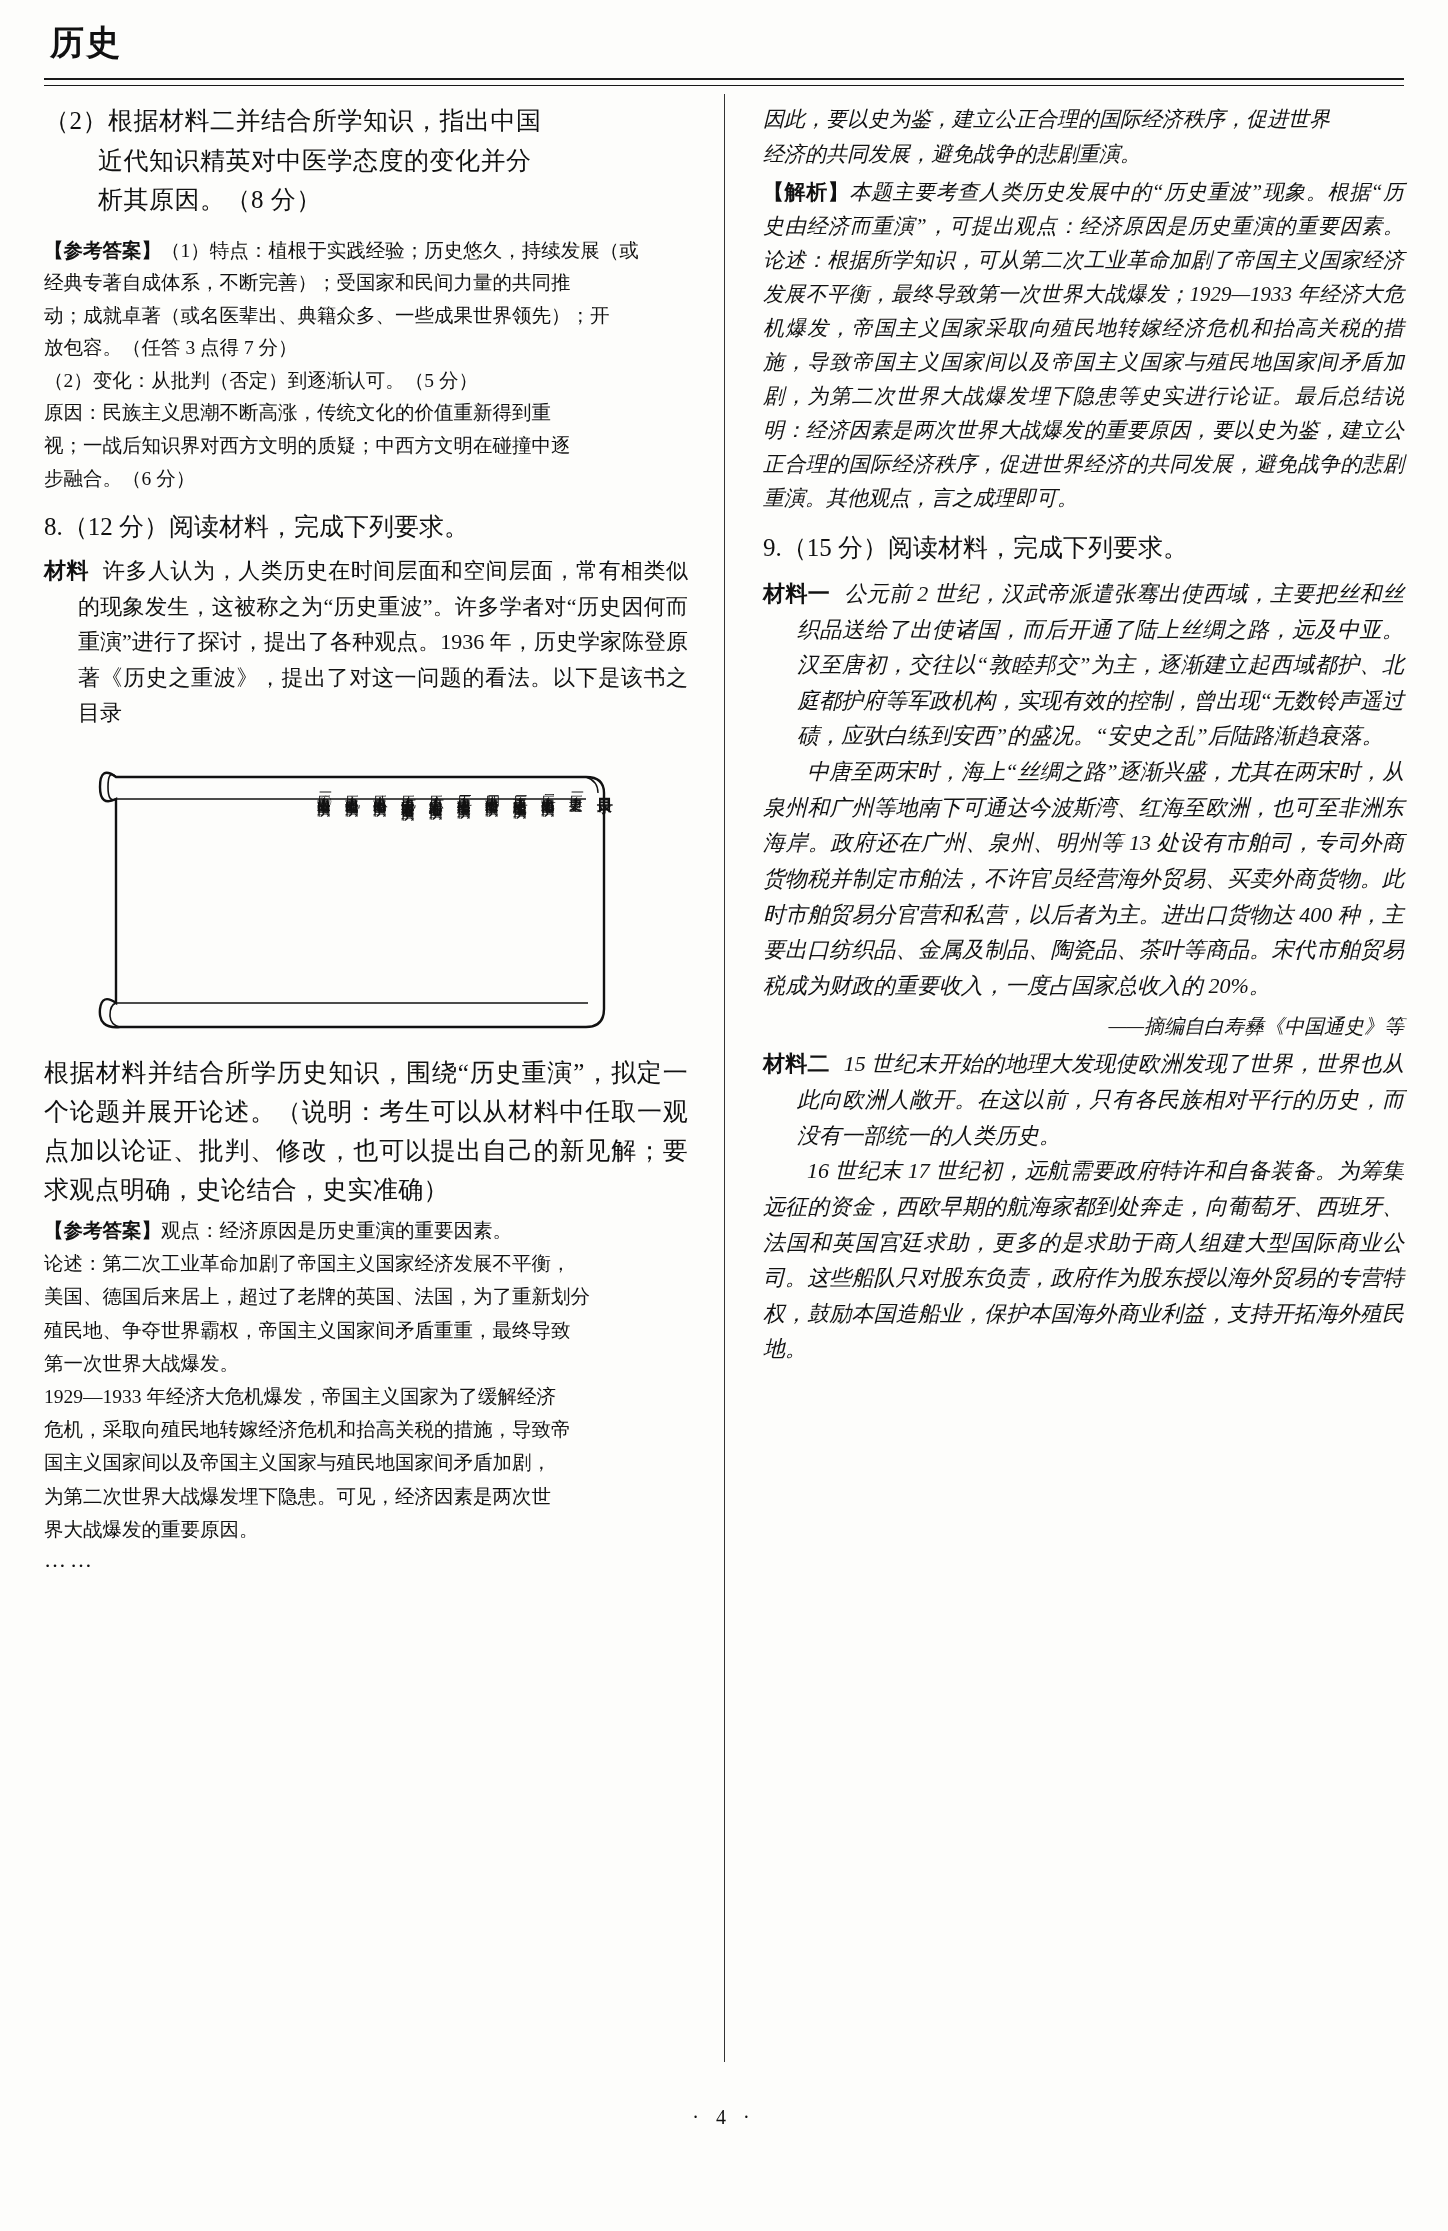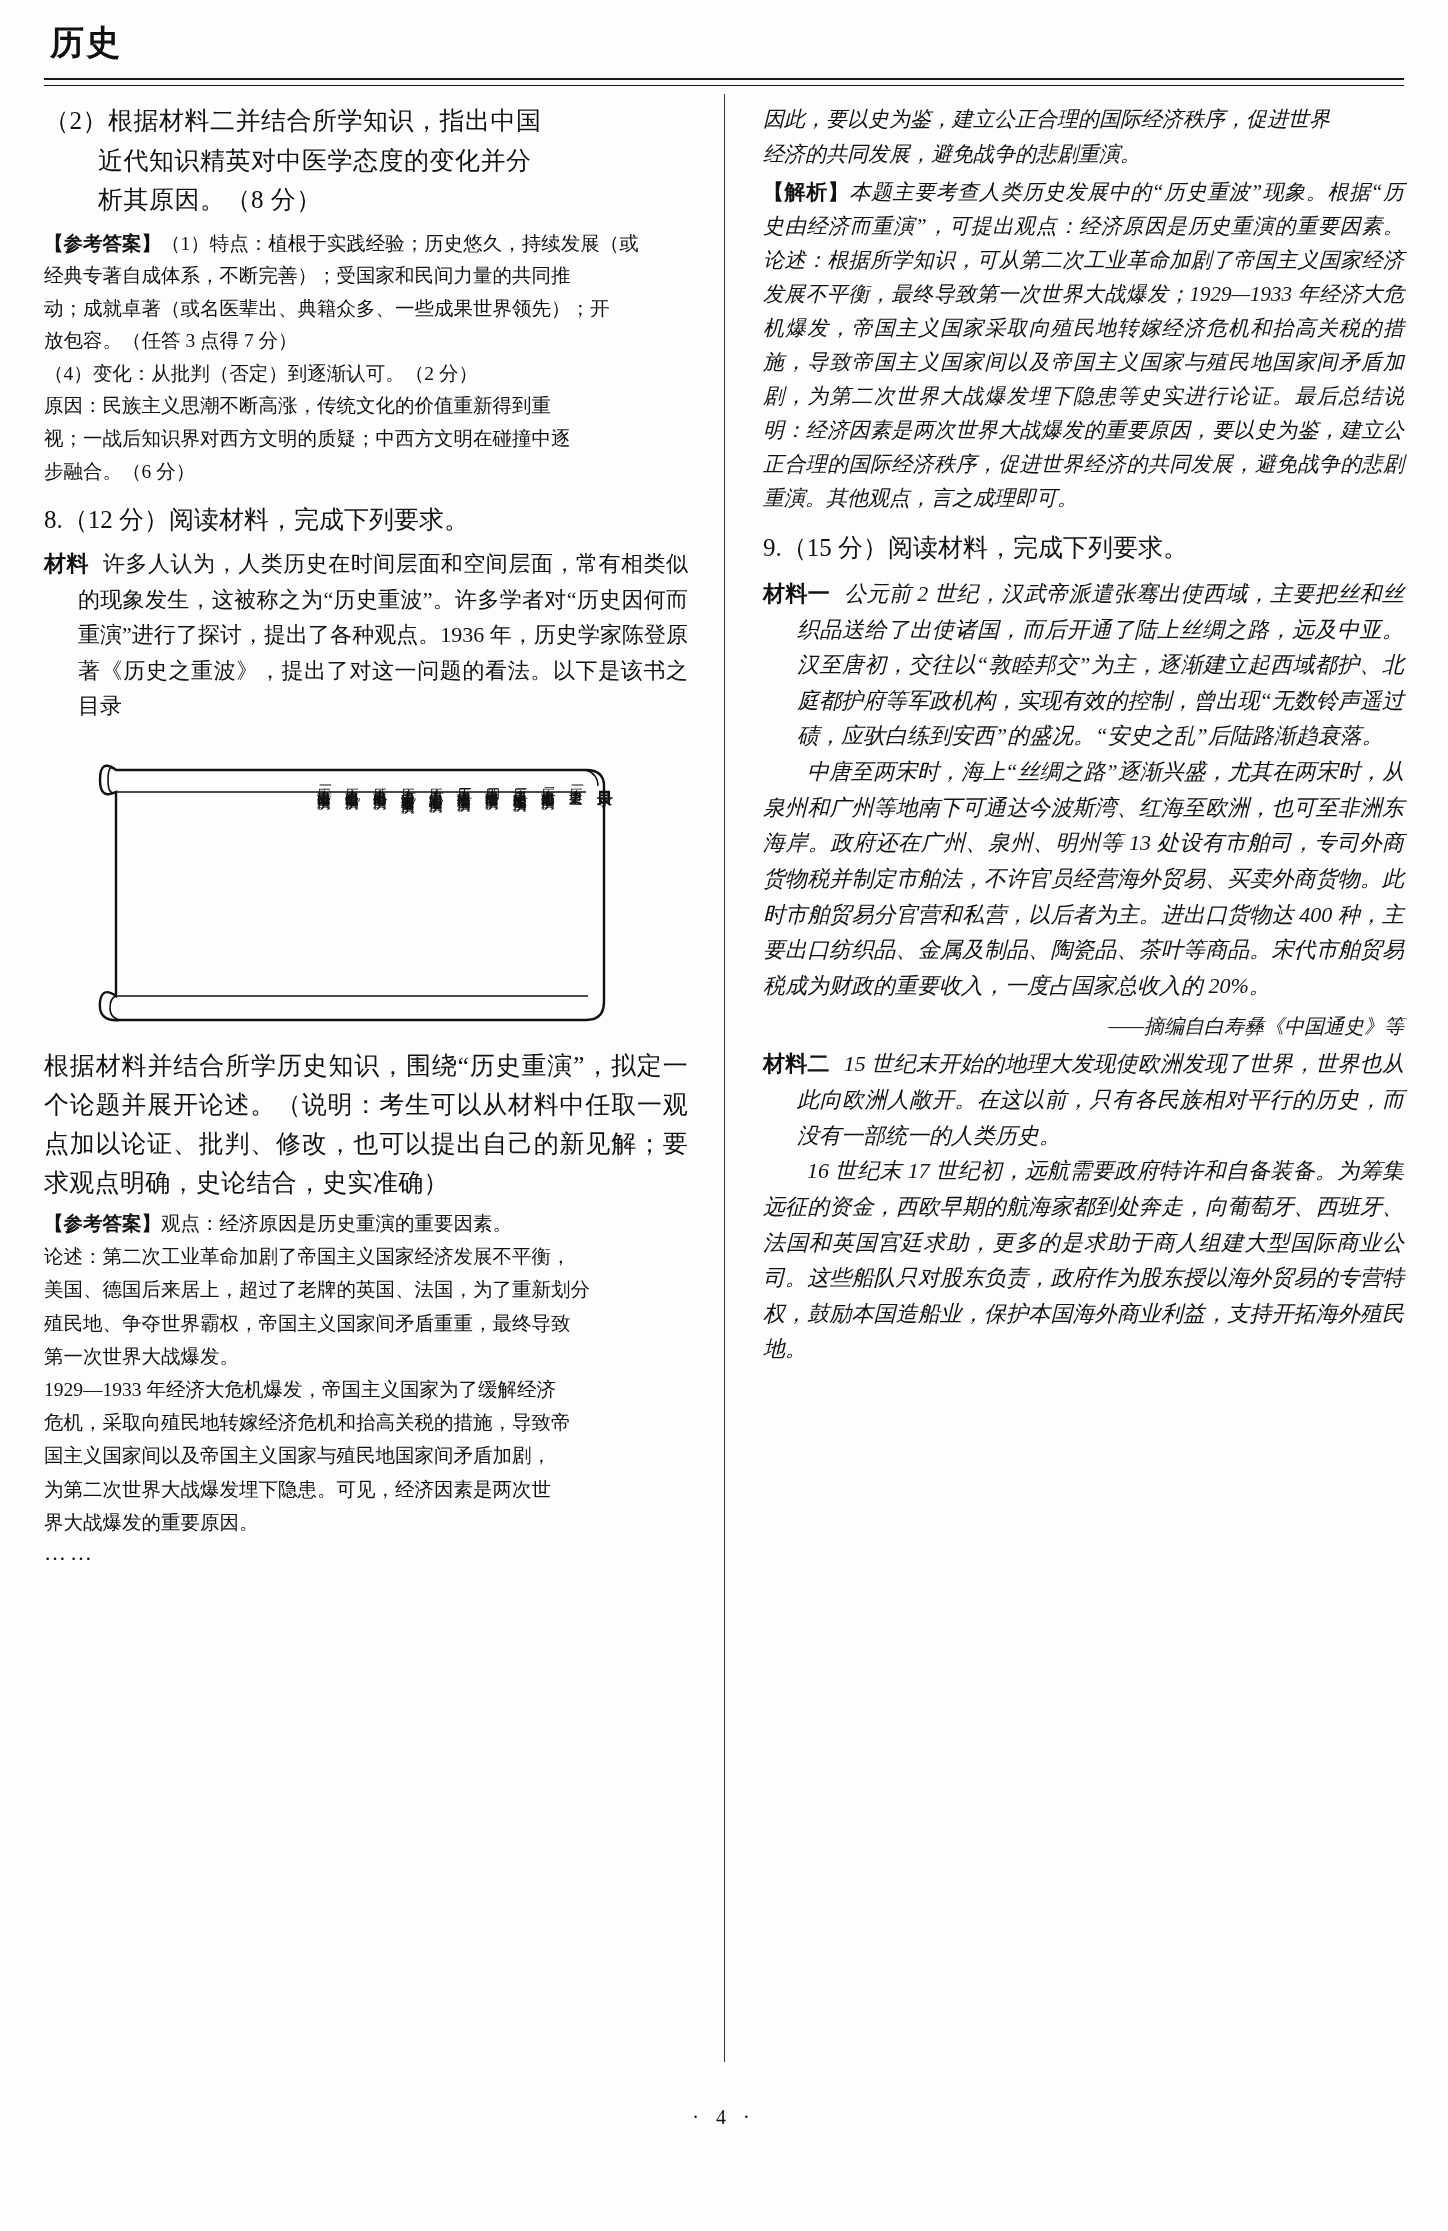--- a/index.html
+++ b/index.html
@@ -57,21 +57,21 @@
     top: 6px;
     bottom: 86px;
     border-left: 1.5px solid #333;
   }
   
   p { margin: 0 0 2px 0; }
   .q-head {
     font-size: 25px;
     line-height: 1.5;
     text-indent: 0;
-    margin-bottom: 9px;
+    margin-bottom: 16px;
     letter-spacing: .5px;
   }
   .ans-block {
     font-size: 19.5px;
     line-height: 1.62;
     letter-spacing: 0;
     text-align: justify;
   }
   .ans-block p { margin-bottom: 1px; }
   .tag {
@@ -208,21 +208,21 @@
         <p>（2）根据材料二并结合所学知识，指出中国</p>
         <p style="padding-left:54px">近代知识精英对中医学态度的变化并分</p>
         <p style="padding-left:54px">析其原因。（8 分）</p>
       </div>
 
       <div class="ans-block">
         <p><span class="tag">【参考答案】</span><span>（1）特点：植根于实践经验；历史悠久，持续发展（或</span></p>
         <p>经典专著自成体系，不断完善）；受国家和民间力量的共同推</p>
         <p>动；成就卓著（或名医辈出、典籍众多、一些成果世界领先）；开</p>
         <p>放包容。（任答 3 点得 7 分）</p>
-        <p>（4）变化：从批判（否定）到逐渐认可。（2 分）</p>
+        <p>（2）变化：从批判（否定）到逐渐认可。（5 分）</p>
         <p>原因：民族主义思潮不断高涨，传统文化的价值重新得到重</p>
         <p>视；一战后知识界对西方文明的质疑；中西方文明在碰撞中逐</p>
         <p>步融合。（6 分）</p>
       </div>
 
       <div class="q-num">8.（12 分）阅读材料，完成下列要求。</div>
 
       <div class="material">
         <span class="lbl">材料</span><span>许多人认为，人类历史在时间层面和空间层面，常有相类似的现象发生，这被称之为“历史重波”。许多学者对“历史因何而重演”进行了探讨，提出了各种观点。1936 年，历史学家陈登原著《历史之重波》，提出了对这一问题的看法。以下是该书之目录</span>
       </div>

